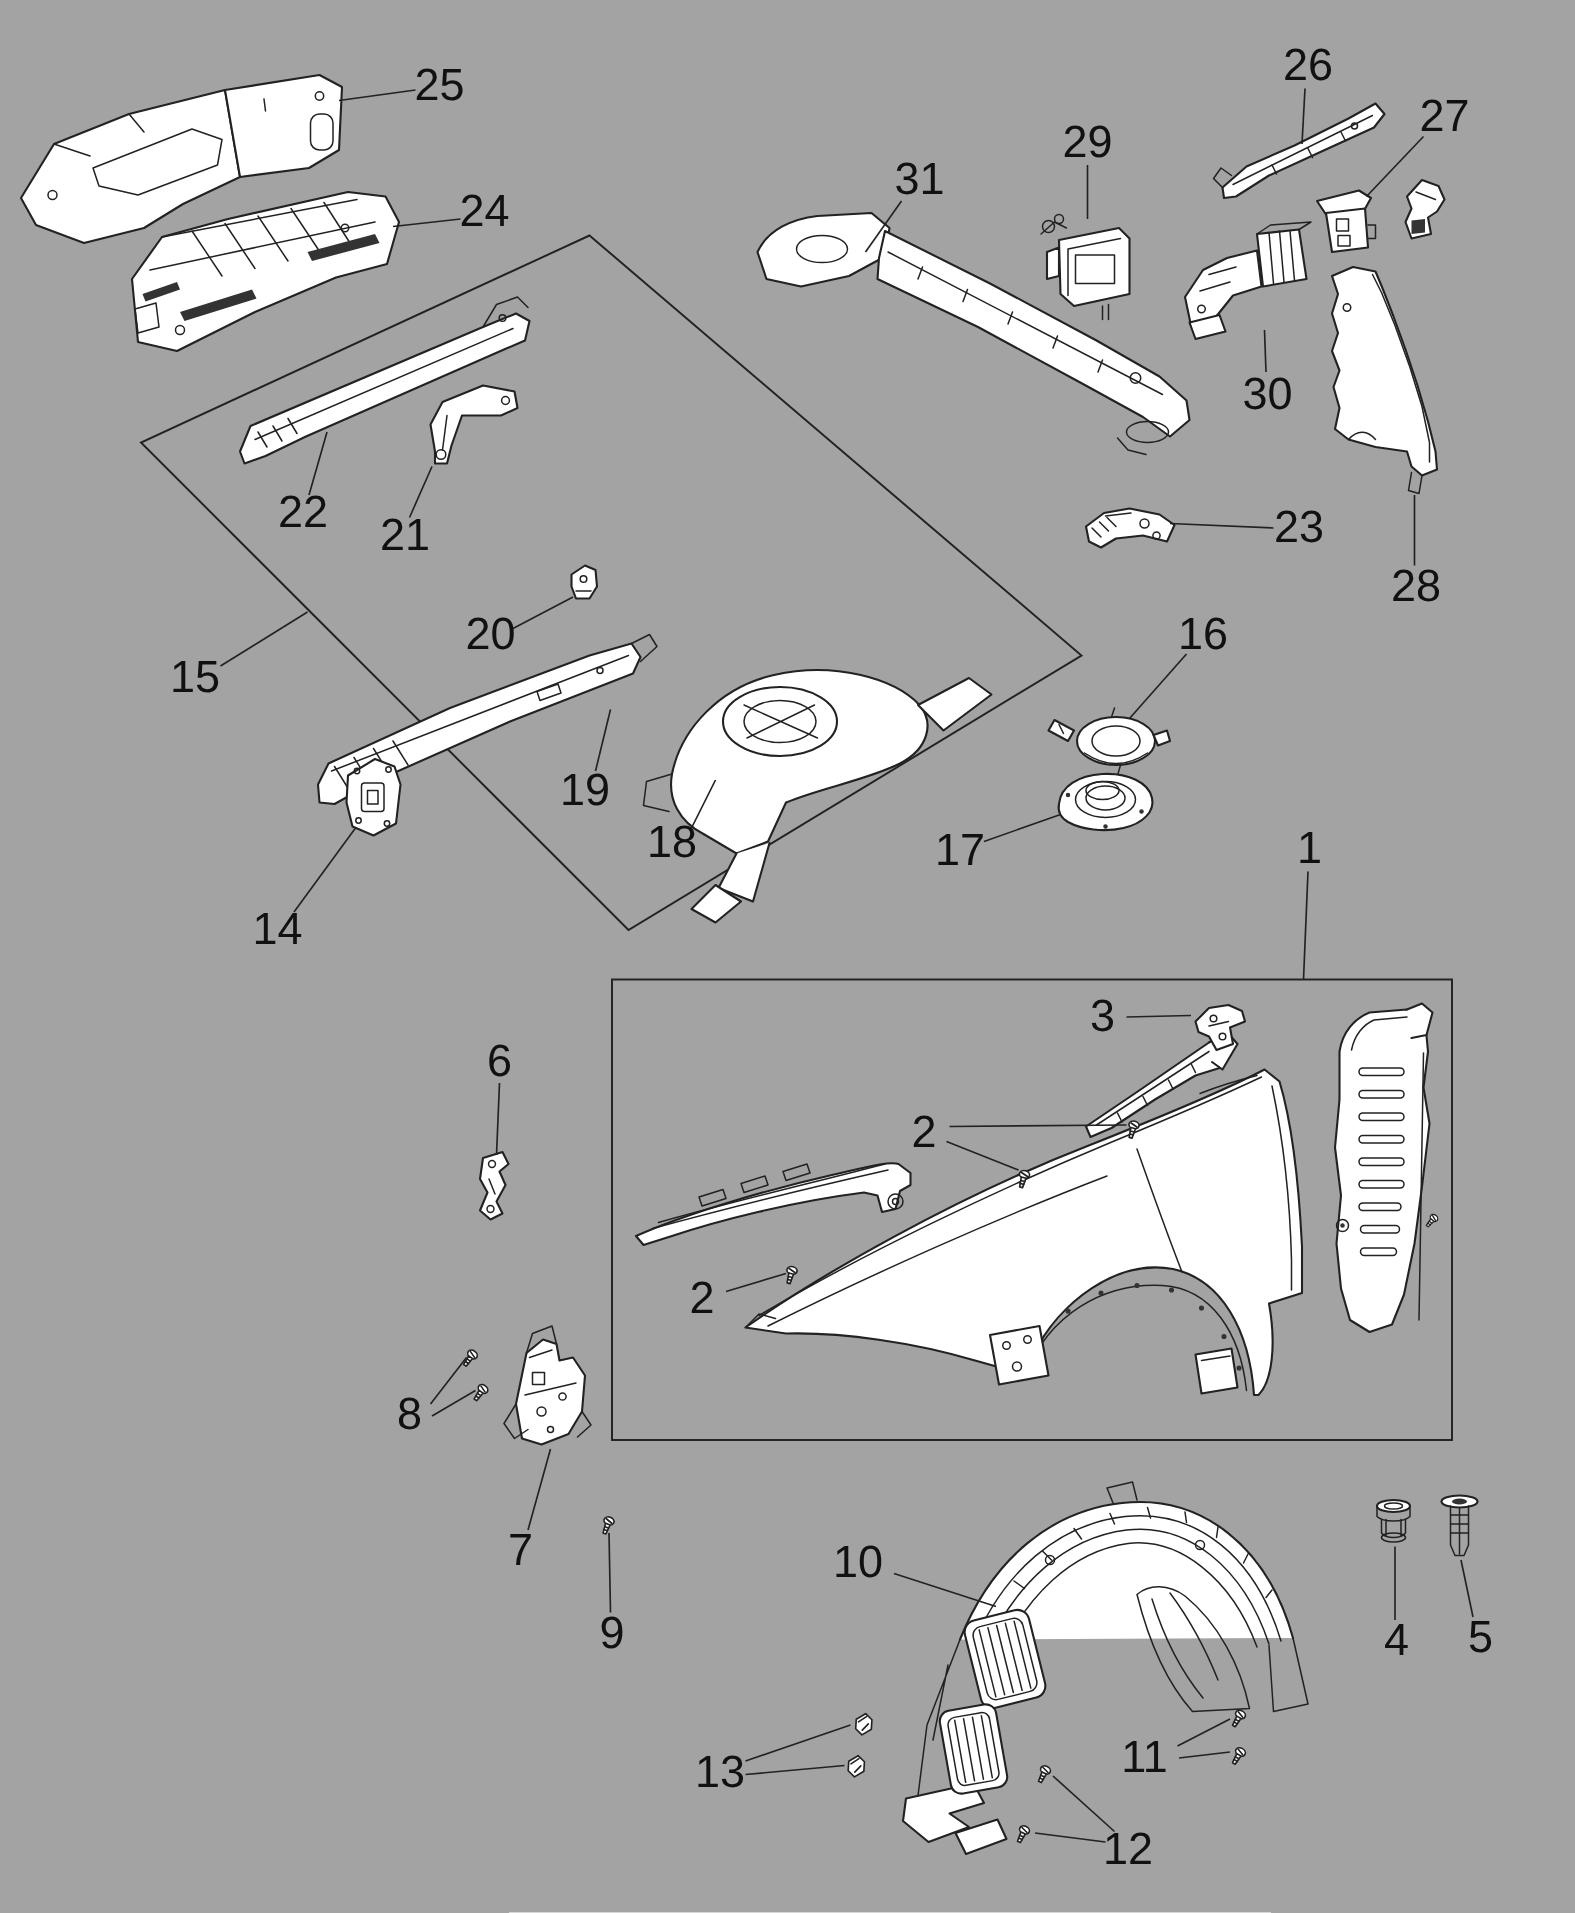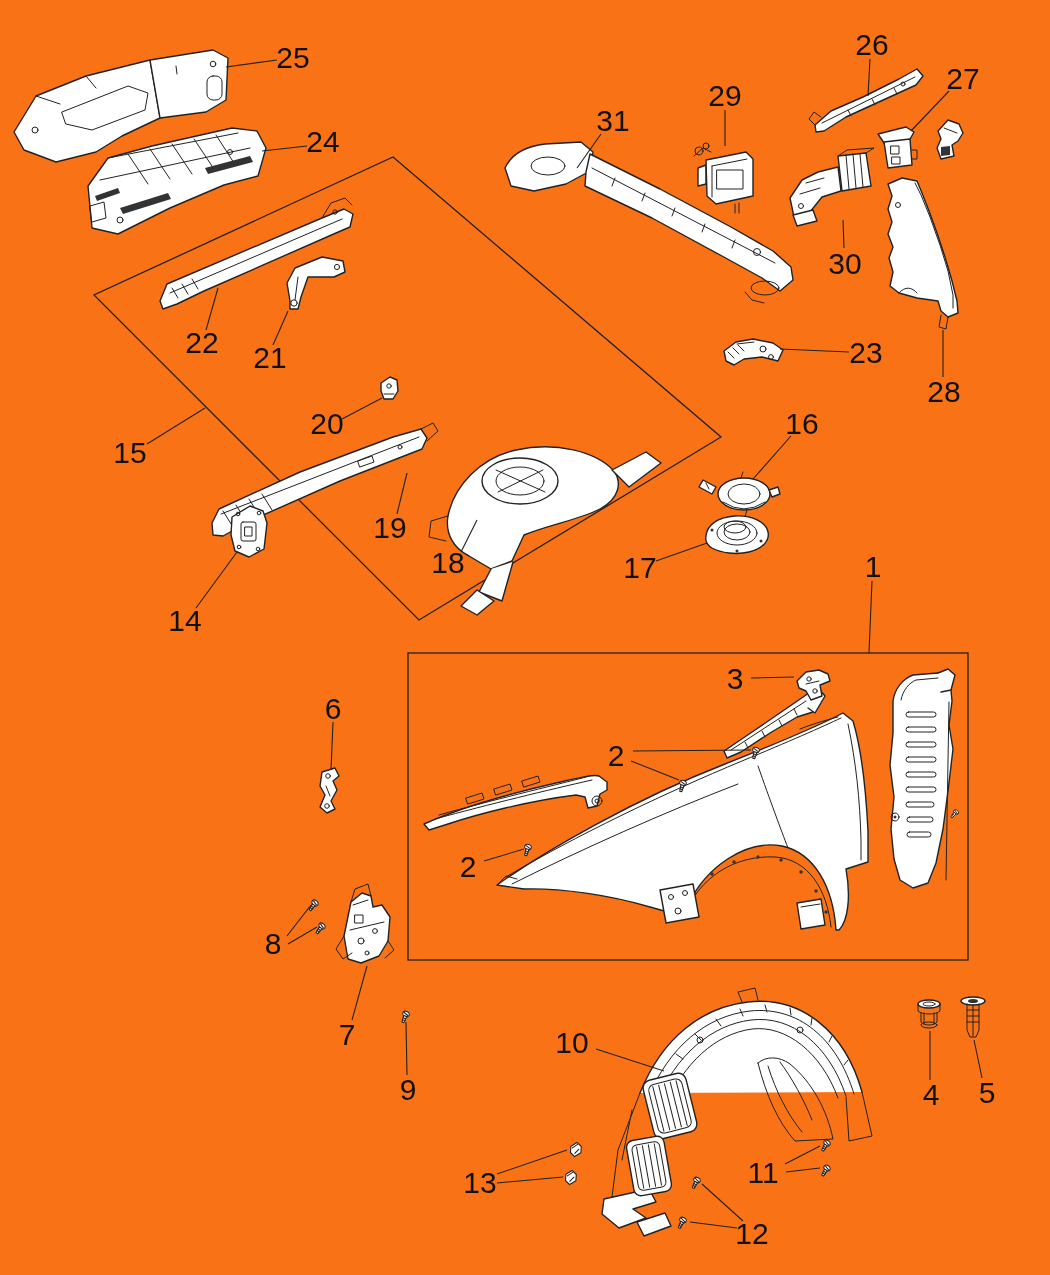--- a/index.html
+++ b/index.html
@@ -1,16 +1,16 @@
 <!DOCTYPE html>
 <html><head>
 <meta charset="utf-8">
 <style>
   html,body{margin:0;padding:0;background:#ffffff;}
-  .stage{position:relative;width:1050px;height:1275px;background:#f97316;overflow:hidden;
+  .stage{position:relative;width:1050px;height:1275px;background:#a3a3a3;overflow:hidden;
          font-family:"Liberation Sans", sans-serif;}
   svg{position:absolute;left:0;top:0;}
   .art{stroke:#222222;fill:none;stroke-width:1.4;stroke-linecap:round;stroke-linejoin:round;}
   .art .solid{fill:#ffffff;}
   .art .dark{fill:#333333;stroke:none;}
   .thin{stroke-width:1;}
   .frame{stroke:#222222;fill:none;stroke-width:1.3;}
   .leader{stroke:#222222;stroke-width:1.1;fill:none;}
   .callout-label{font-family:"Liberation Sans", sans-serif;font-size:30px;fill:#111111;
                  text-anchor:middle;}

